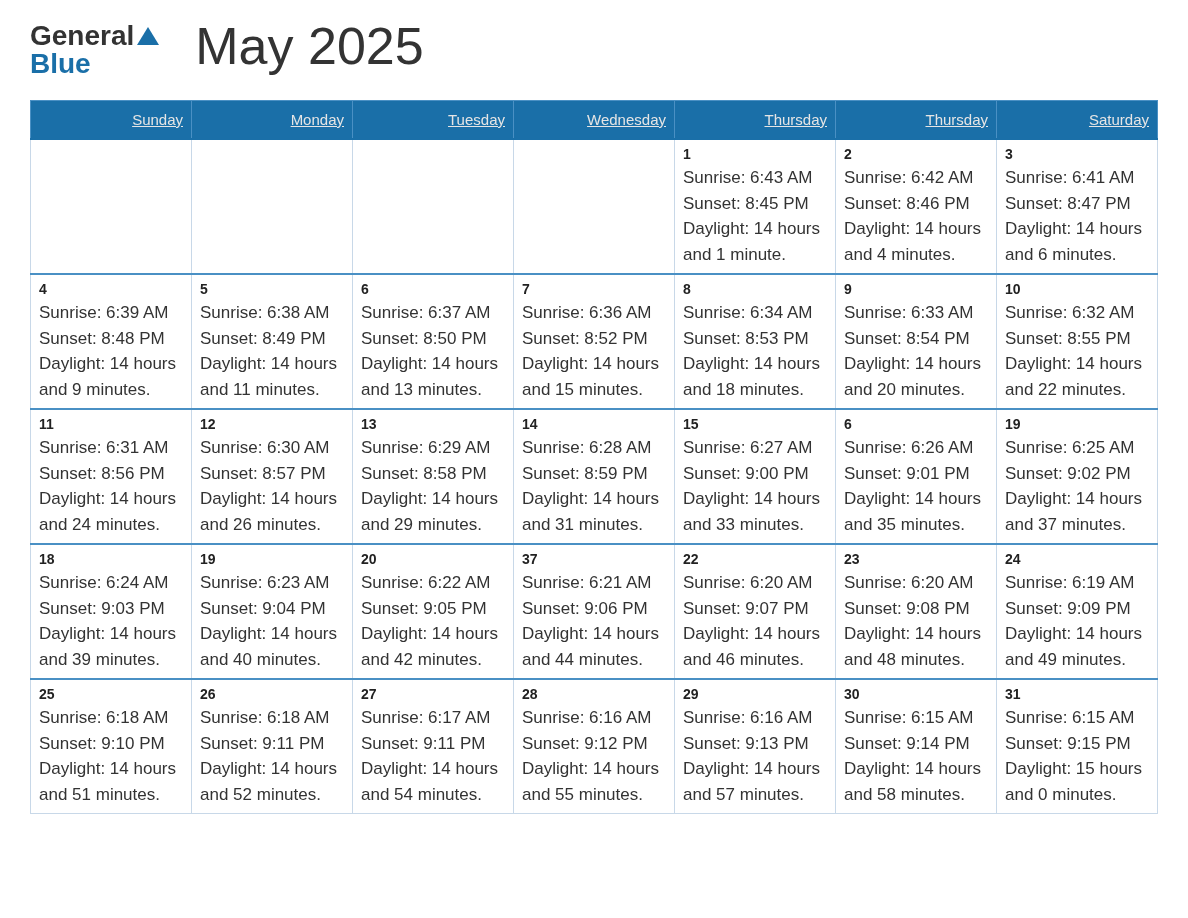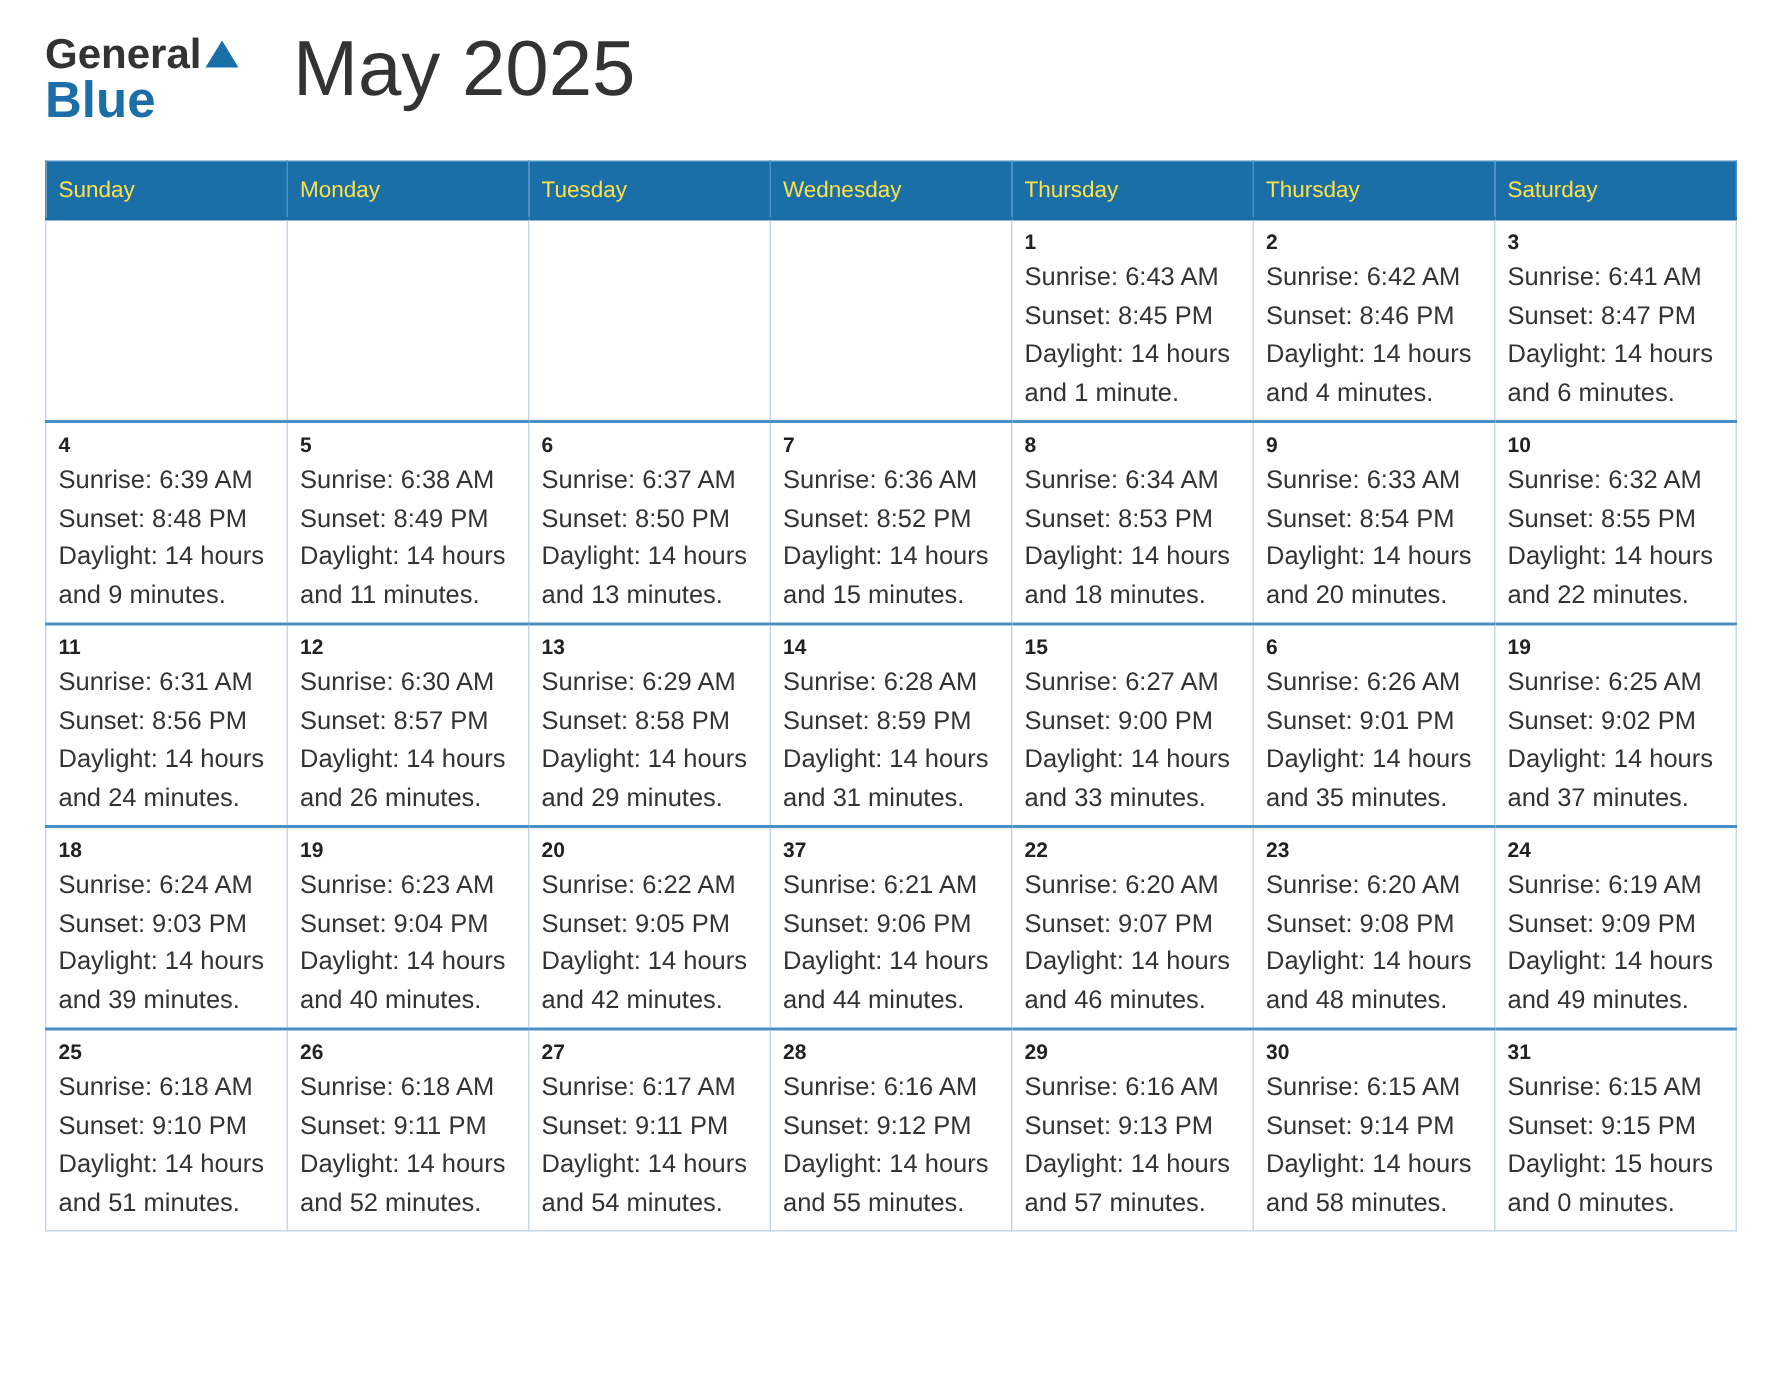--- a/index.html
+++ b/index.html
@@ -32,21 +32,21 @@
       color: #333;
     }
     .logo-blue-part {
       font-size: 28px;
       font-weight: bold;
       color: #1a6fa8;
       display: flex;
       align-items: center;
     }
     .logo-blue-word {
-      font-size: 34px;
+      font-size: 28px;
       font-weight: bold;
       color: #1a6fa8;
       margin-top: -4px;
       display: block;
     }
     .title-section {
       text-align: right;
     }
     .month-title {
       font-size: 52px;
@@ -60,26 +60,27 @@
       color: #555;
       margin-top: 6px;
     }
     .calendar {
       width: 100%;
       border-collapse: collapse;
       border: 1px solid #b0c4d8;
     }
     .calendar th {
       background: #1a6fa8;
-      color: #fde047;
+      color: #e5e5e5;
       font-size: 15px;
       font-weight: normal;
       padding: 10px 8px;
-      text-align: left;
+      text-align: right;
       border: 1px solid #4a90c4;
+      text-decoration: underline;
     }
     .calendar td {
       vertical-align: top;
       padding: 6px 8px;
       border: 1px solid #c8d8e8;
       width: 14.28%;
       min-height: 90px;
       height: 90px;
       background: #fff;
       font-size: 12.5px;

